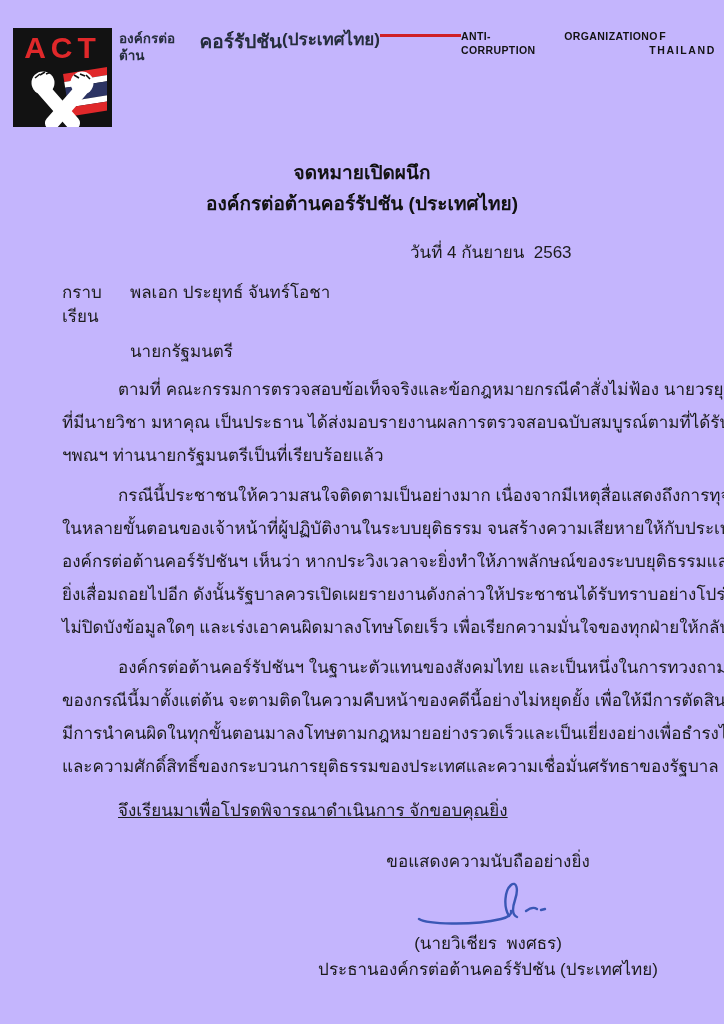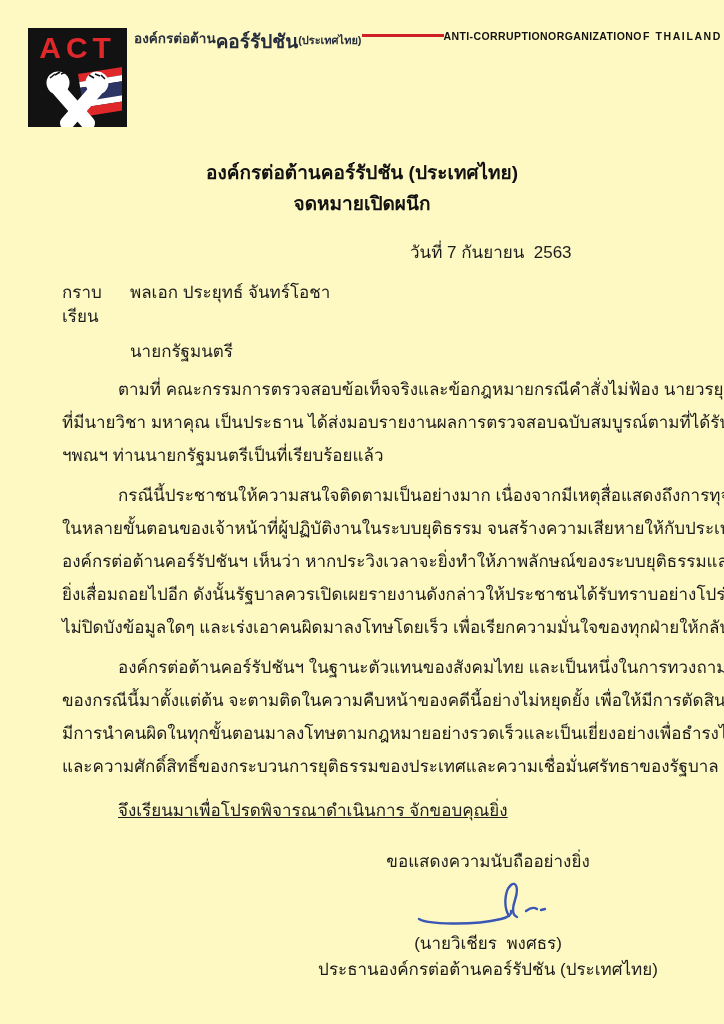--- a/index.html
+++ b/index.html
@@ -1,20 +1,20 @@
 <!DOCTYPE html>
 <html lang="th"><head>
 <meta charset="utf-8">
 <style>
   html,body{margin:0;padding:0;background:#ffffff;}
   .page{
     position:relative;
     width:724px;height:1024px;
     margin:0 auto;
-    background:#fef9c3;
+    background:#c4b5fd;
     font-family:"Liberation Sans","DejaVu Sans",sans-serif;
     color:#1c1c1c;
     overflow:hidden;
   }
   
   .logo-row{
     padding-top:28px;
     display:flex;justify-content:center;
     position:relative;left:13px;
   }
@@ -29,21 +29,21 @@
     color:#e0282a;
     font-family:"Liberation Sans",sans-serif;
   }
   .logo-box svg{position:absolute;left:0;top:0;}
   .logo-text{
     margin-left:7px;display:flex;flex-direction:row;justify-content:flex-start;
     padding-top:2px;
   }
   .logo-thai1{font-size:13.5px;font-weight:700;color:#252d3c;line-height:17px;}
   .logo-thai2{font-size:19px;font-weight:700;color:#252d3c;line-height:23px;}
-  .logo-thai3{font-size:11px;font-weight:700;color:#252d3c;line-height:20px;}
+  .logo-thai3{font-size:17px;font-weight:700;color:#252d3c;line-height:20px;}
   .logo-rule{width:82px;height:2.5px;background:#cf2027;margin:4px 0 4px 0;}
   .logo-eng{font-size:10.5px;font-weight:700;color:#121212;line-height:13.5px;letter-spacing:0.4px;}
   .logo-eng.wide{letter-spacing:1.6px;}
   
   .title-block{margin-top:30px;text-align:center;font-weight:700;font-size:19px;line-height:31px;color:#111;}
   .date-line{margin-top:22px;margin-left:410px;font-size:17px;line-height:24px;white-space:pre;}
   
   .content{padding:0 62px;}
   .subject-row{margin-top:30px;display:flex;font-size:17px;line-height:24px;}
   .subject-label{flex:0 0 56px;}
@@ -103,25 +103,25 @@
         <div class="logo-thai3">(ประเทศไทย)</div>
         <div class="logo-rule"></div>
         <div class="logo-eng">ANTI-CORRUPTION</div>
         <div class="logo-eng">ORGANIZATION</div>
         <div class="logo-eng wide">OF THAILAND</div>
       </div>
     </div>
   </div>
 
   <div class="title-block">
+    <div>จดหมายเปิดผนึก</div>
     <div>องค์กรต่อต้านคอร์รัปชัน (ประเทศไทย)</div>
-    <div>จดหมายเปิดผนึก</div>
   </div>
 
-  <div class="date-line">วันที่ 7 กันยายน  2563</div>
+  <div class="date-line">วันที่ 4 กันยายน  2563</div>
 
   <div class="content">
 
 
     <div class="salutation-row">
       <span class="salutation-label">กราบเรียน</span>
       <span>พลเอก ประยุทธ์ จันทร์โอชา</span>
     </div>
     <div class="salutation-title">นายกรัฐมนตรี</div>
 

